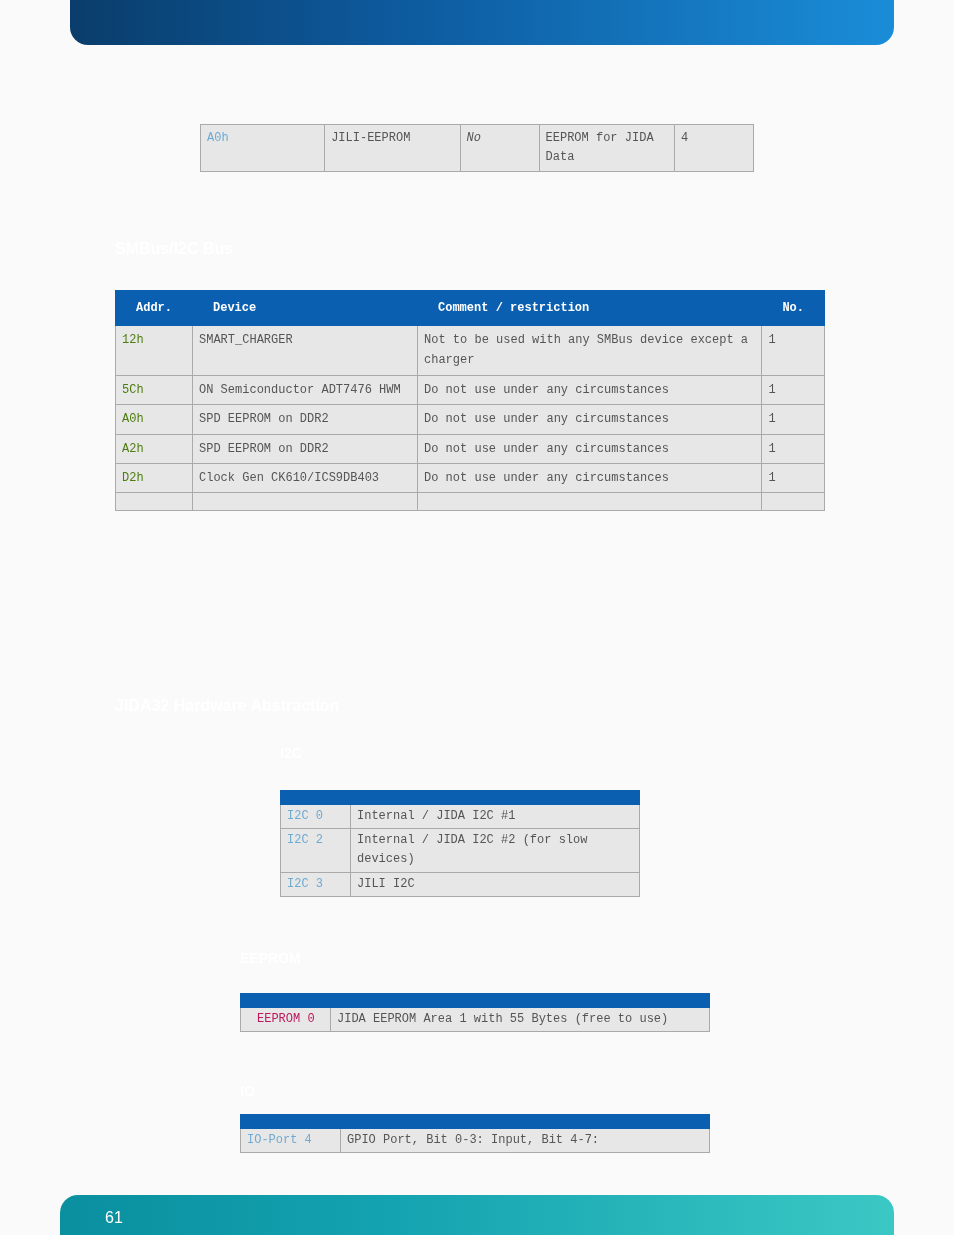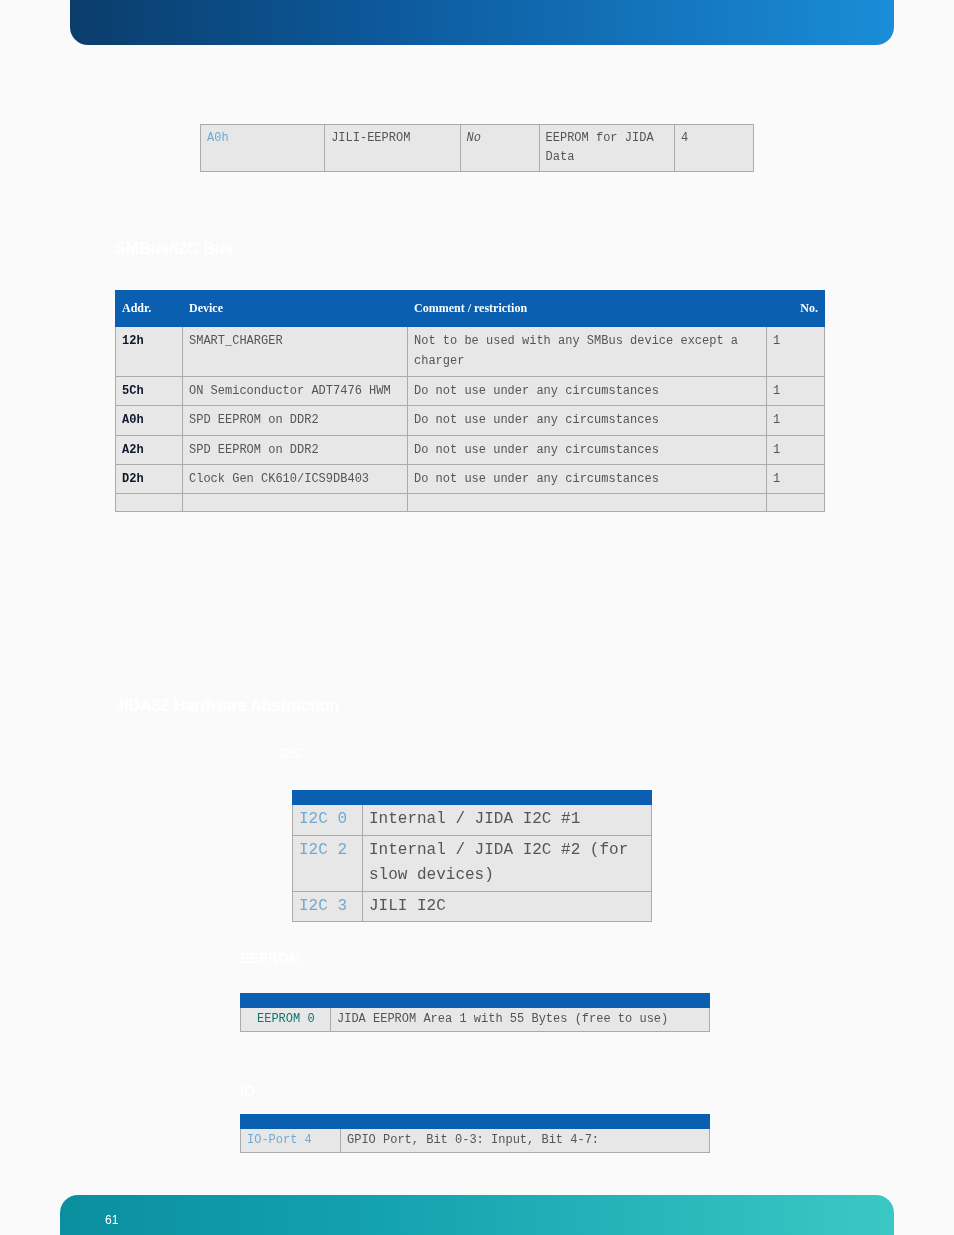--- a/index.html
+++ b/index.html
@@ -58,80 +58,79 @@
     position: absolute;
     top: 290px;
     left: 115px;
     width: 710px;
     border-collapse: collapse;
     font-size: 12px;
   }
   .table2 th {
     background: #0a5fb0;
     color: #fff;
-    font-family: Liberation Serif, serif;
-    font-size: 12px;
-    padding: 10px 6px;
+    font-family: Liberation Mono, monospace;
+    font-size: 12px;
+    padding: 10px 20px;
     text-align: left;
     border: 1px solid #0a5fb0;
     margin-left: 40px;
   }
   .table2 th:nth-child(1) { width: 67px; }
   .table2 th:nth-child(2) { width: 225px; }
   .table2 th:nth-child(3) { }
   .table2 th:nth-child(4) { width: 58px; text-align: right; }
   .table2 td {
     border: 1px solid #aaa;
     background: #e7e7e7;
     padding: 4px 6px;
     vertical-align: top;
     line-height: 1.7;
   }
-  .table2 tr td:first-child { color: #0f172a; font-weight: bold; }
+  .table2 tr td:first-child { color: #4d7c0f; }
   .table2 tr.last td { background: #e7e7e7; height: 18px; }
 
   .sub-title {
     position: absolute;
     color: #fff;
     font-family: Arial, sans-serif;
     font-size: 14px;
     font-weight: bold;
   }
   .sub-i2c { top: 745px; left: 280px; }
   .sub-eeprom { top: 950px; left: 240px; }
   .sub-io { top: 1083px; left: 240px; }
 
   .table3 {
     position: absolute;
     top: 790px;
     left: 280px;
     width: 360px;
     border-collapse: collapse;
-    font-size: 16px;
-    margin-left: 12px;
+    font-size: 12px;
   }
   .table3 th, .table4 th, .table5 th {
     background: #0a5fb0;
     color: #fff;
     font-family: Arial, sans-serif;
     font-size: 12px;
     padding: 2px 6px;
     text-align: left;
     border: 1px solid #0a5fb0;
     height: 14px;
   }
   .table3 td, .table4 td, .table5 td {
     border: 1px solid #aaa;
     background: #e7e7e7;
     padding: 2px 6px;
     line-height: 1.6;
     vertical-align: top;
   }
   .table3 td:first-child { width: 70px; color: #6faad0; }
-  .table4 td:first-child { width: 90px; color: #0f766e; padding-left: 16px; }
+  .table4 td:first-child { width: 90px; color: #be185d; padding-left: 16px; }
   .table5 td:first-child { width: 100px; color: #6faad0; }
 
   .table4 {
     position: absolute;
     top: 993px;
     left: 240px;
     width: 470px;
     border-collapse: collapse;
     font-size: 12px;
   }
@@ -154,21 +153,21 @@
     background: linear-gradient(90deg, #0a8f9f 0%, #14a3b0 40%, #3bc8c4 100%);
     border-top-left-radius: 18px;
     border-top-right-radius: 18px;
   }
   .page-num {
     position: absolute;
     bottom: 8px;
     left: 105px;
     color: #fff;
     font-family: Arial, sans-serif;
-    font-size: 12px;
+    font-size: 16px;
   }
 </style>
 </head>
 <body>
 
 <div class="top-banner"></div>
 
 <table class="table1">
   <tbody>
       <tr>

